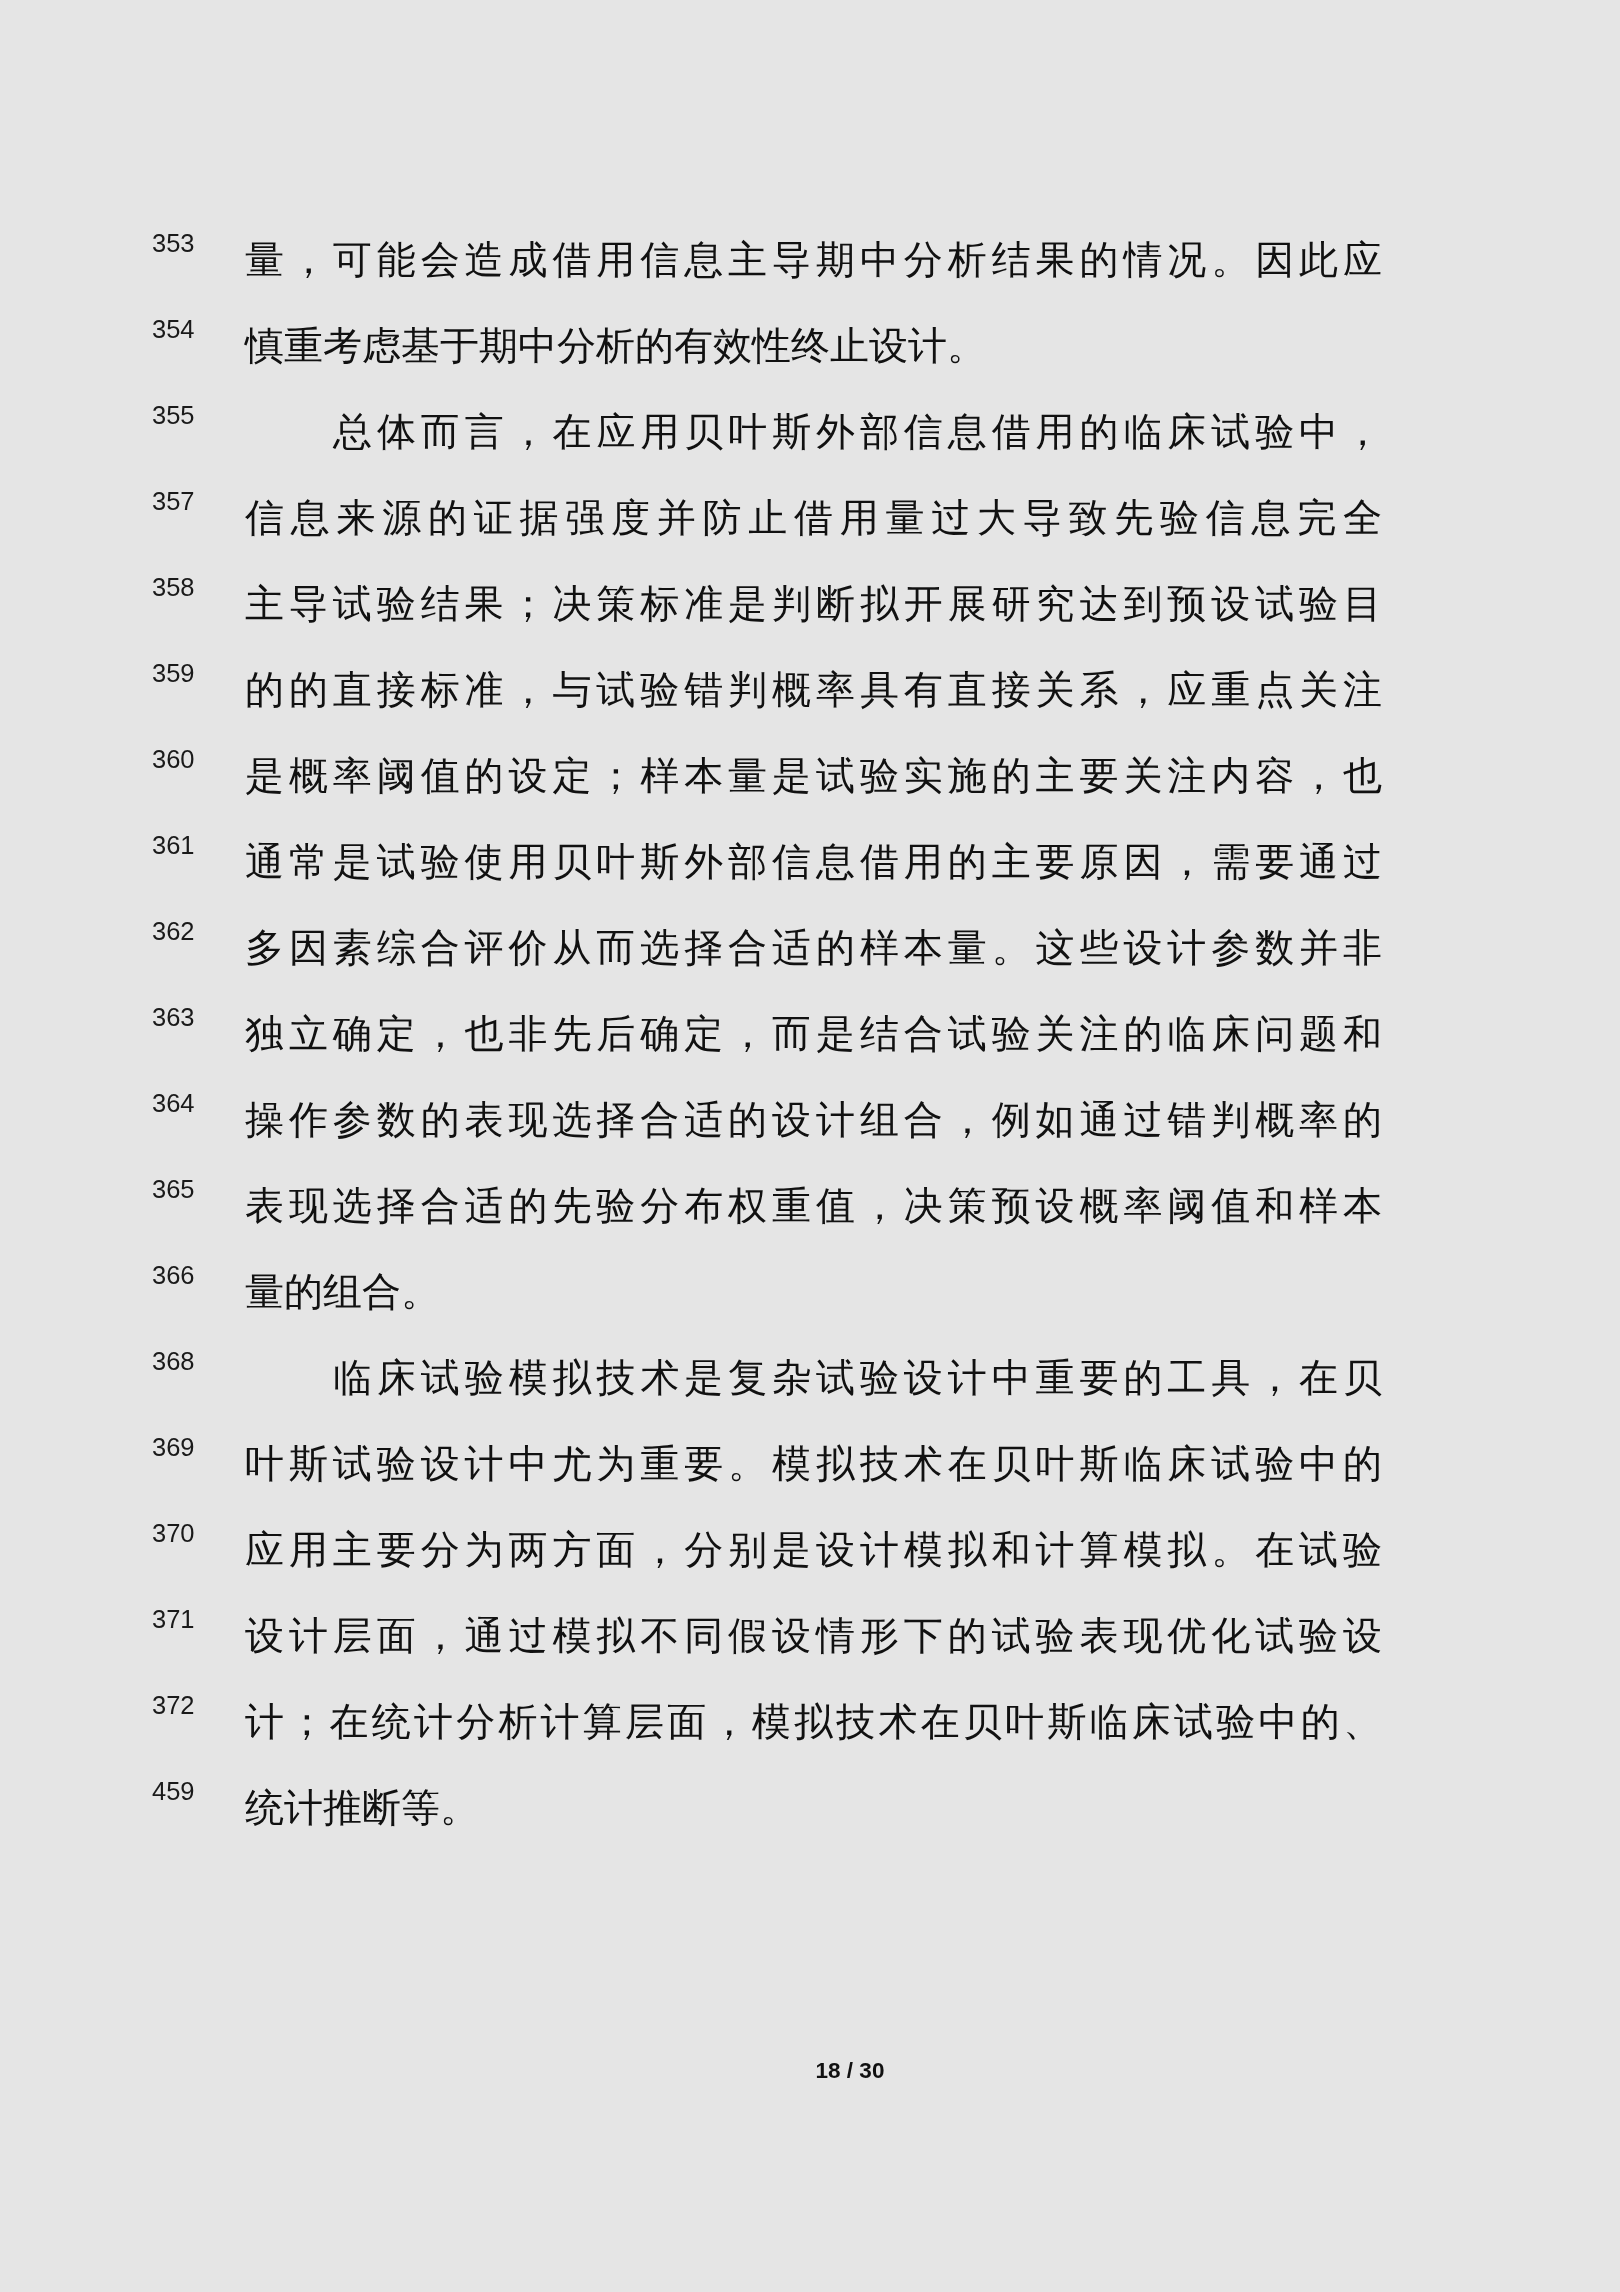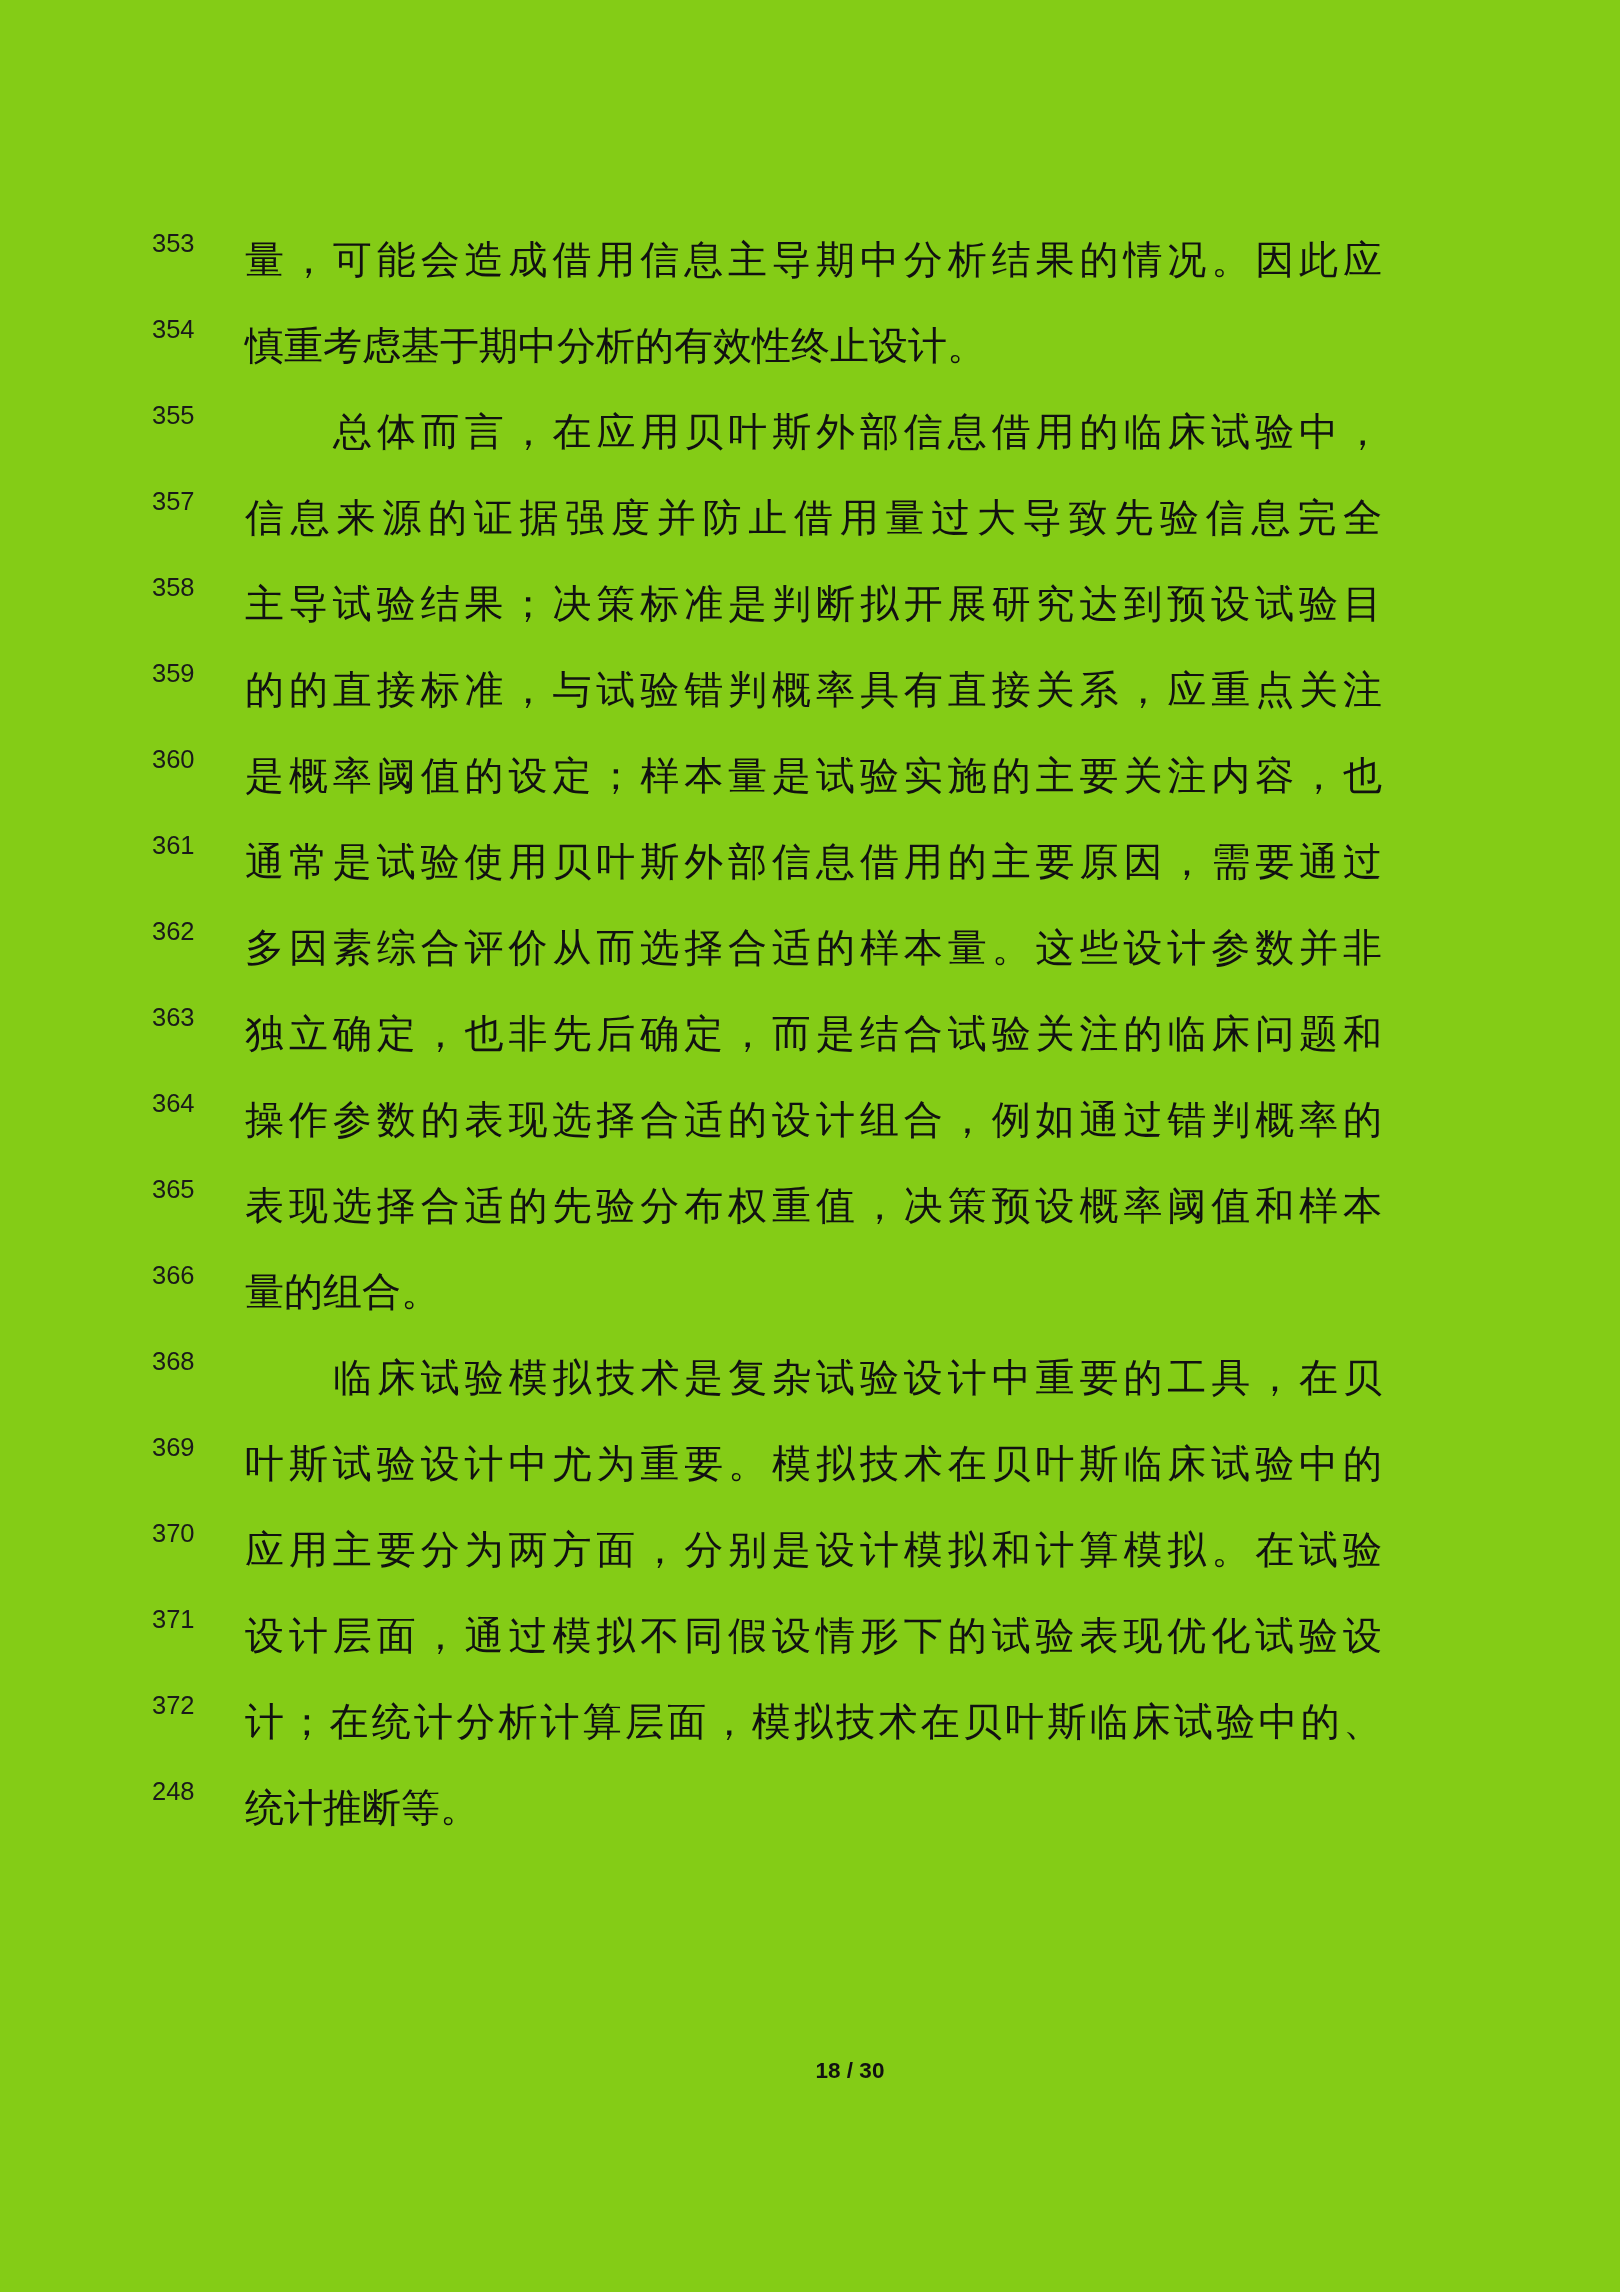--- a/index.html
+++ b/index.html
@@ -14,21 +14,21 @@
     overflow: hidden;
     font-family: "DejaVu Sans", "Liberation Sans", sans-serif;
     color: #111111;
   }
   .page {
     position: absolute;
     left: 0;
     top: 0;
     width: 1620px;
     height: 2293px;
-    background: #84cc16;
+    background: #e5e5e5;
   }
   .lines {
     position: absolute;
     left: 0;
     top: 215px;
     width: 1620px;
   }
   .line {
     position: relative;
     height: 86px;
@@ -152,20 +152,20 @@
     </div>
     <div class="line">
       <span class="lineno">371</span>
       <span class="text">设计层面，通过模拟不同假设情形下的试验表现优化试验设</span>
     </div>
     <div class="line">
       <span class="lineno">372</span>
       <span class="text">计；在统计分析计算层面，模拟技术在贝叶斯临床试验中的、</span>
     </div>
     <div class="line">
-      <span class="lineno">248</span>
+      <span class="lineno">459</span>
       <span class="text last">统计推断等。</span>
     </div>
   </div>
 
   <div class="footer">18 / 30</div>
 </div>
 
 
 </body></html>

